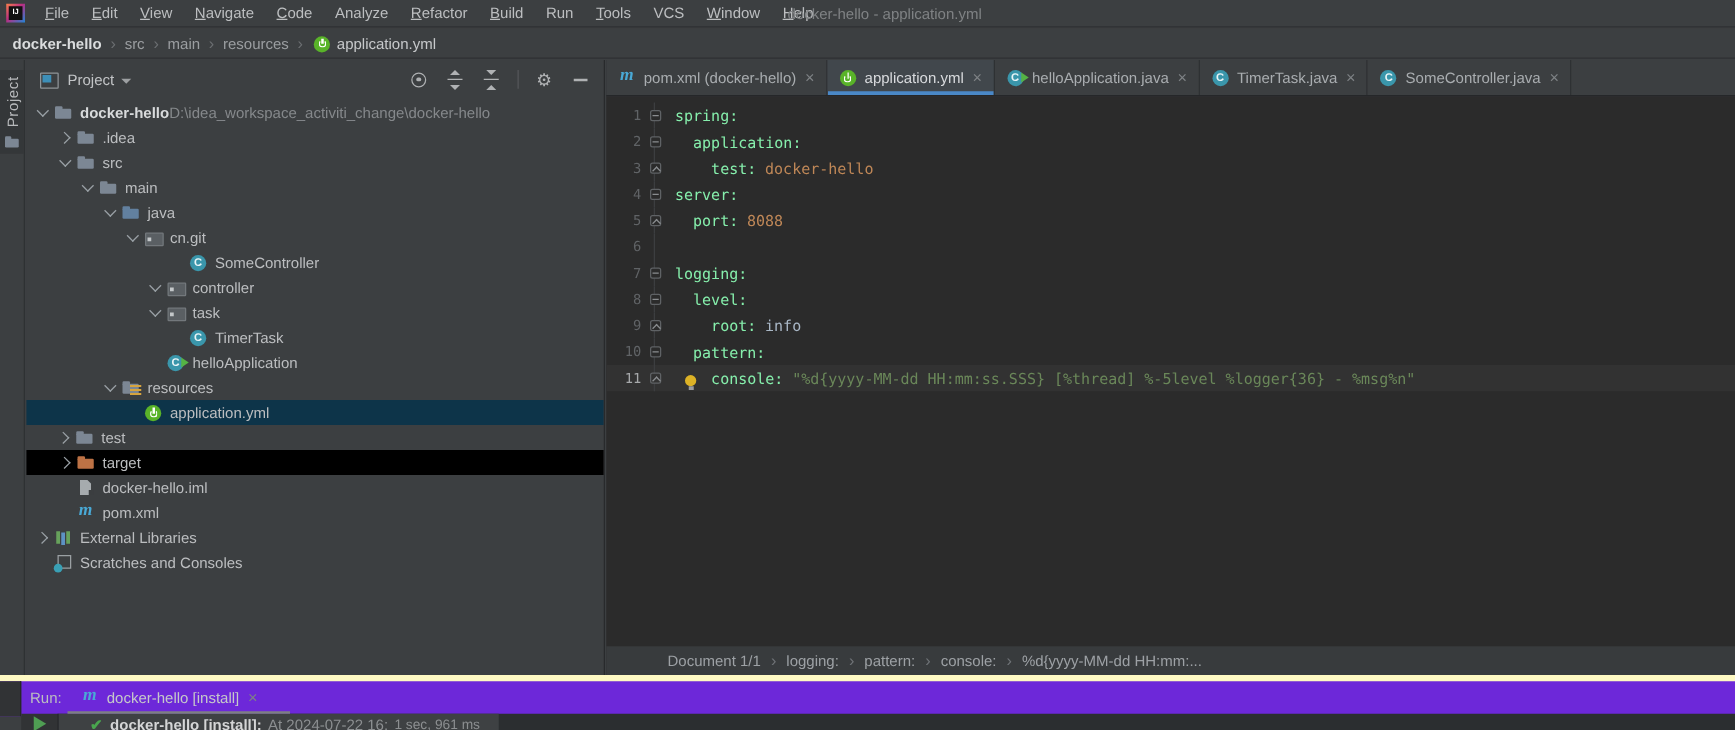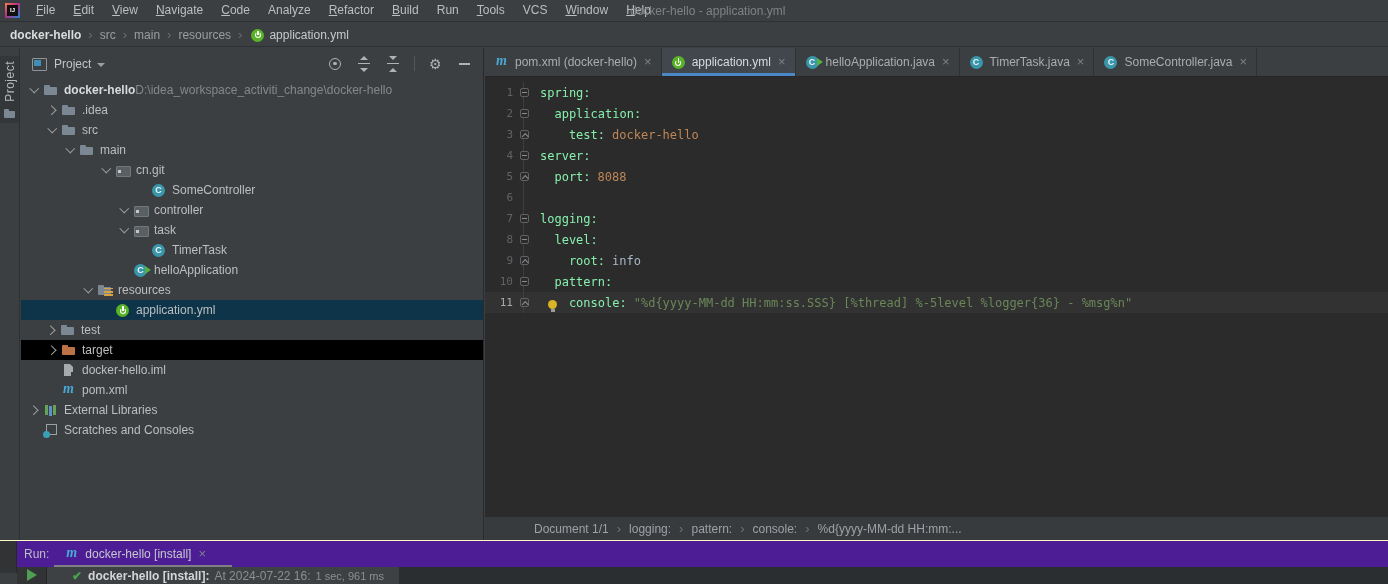--- a/index.html
+++ b/index.html
@@ -118,21 +118,21 @@
   .v-plain{color:#a9b7c6}
   .v-string{color:#6a8759}
   .bulb{position:absolute;left:13px;top:4px;width:9px;height:9px;background:#dcb226;border-radius:50%}
   .bulb::after{content:"";position:absolute;left:2.5px;top:9px;width:4px;height:3px;background:#9a9c9e}
 
   #ed-crumbs{height:23px;flex:none;background:#383b3d;display:flex;align-items:center;padding-left:49px;color:#9da1a5}
   .bsep{margin:0 8px;color:#6f7377;font-size:13px}
   .bsep::before{content:"\203A"}
 
   
-  #bottom{position:absolute;left:0;top:540px;width:100%;height:33px;border-top:1px solid #fef9c3;background:#4c1d95;display:flex}
+  #bottom{position:absolute;left:0;top:540px;width:100%;height:33px;border-top:5px solid #fef9c3;background:#6d28d9;display:flex}
   .bstrip{width:17px;background:#313335;border-right:1px solid #262829;flex:none}
   .bmain{flex:1;display:flex;flex-direction:column;position:relative}
   .run-tabs{height:26px;display:flex;align-items:center;flex:none}
   .run-label{margin-left:7px;color:#bcbec0}
   .run-tab{display:flex;align-items:center;margin-left:14px;color:#c6c8ca}
   .run-tab .ic{margin-right:5px}
   .run-underline{position:absolute;left:37px;top:24px;width:178px;height:2px;background:#7e8082}
   .run-row{height:17px;display:flex;flex:none}
   .run-toolbar{width:30px;background:#313335;border-right:1px solid #242628;display:flex;justify-content:center;flex:none}
   .play{width:0;height:0;border-left:10px solid #4f9e53;border-top:6px solid transparent;border-bottom:6px solid transparent;margin-top:2px}
@@ -228,20 +228,25 @@
       <div class="trow" style="padding-left:23px">
         <span class="chev"></span>
         <span class="ic i-folder"></span>
         <span class="tl">src</span>
       </div>
       <div class="trow" style="padding-left:41px">
         <span class="chev"></span>
         <span class="ic i-folder"></span>
         <span class="tl">main</span>
       </div>
+      <div class="trow" style="padding-left:59px">
+        <span class="chev"></span>
+        <span class="ic i-folder blue"></span>
+        <span class="tl">java</span>
+      </div>
       <div class="trow" style="padding-left:77px">
         <span class="chev"></span>
         <span class="ic i-pkg"></span>
         <span class="tl">cn.git</span>
       </div>
       <div class="trow" style="padding-left:113px">
         <span class="chev none"></span>
         <span class="ic i-class"></span>
         <span class="tl">SomeController</span>
       </div>

